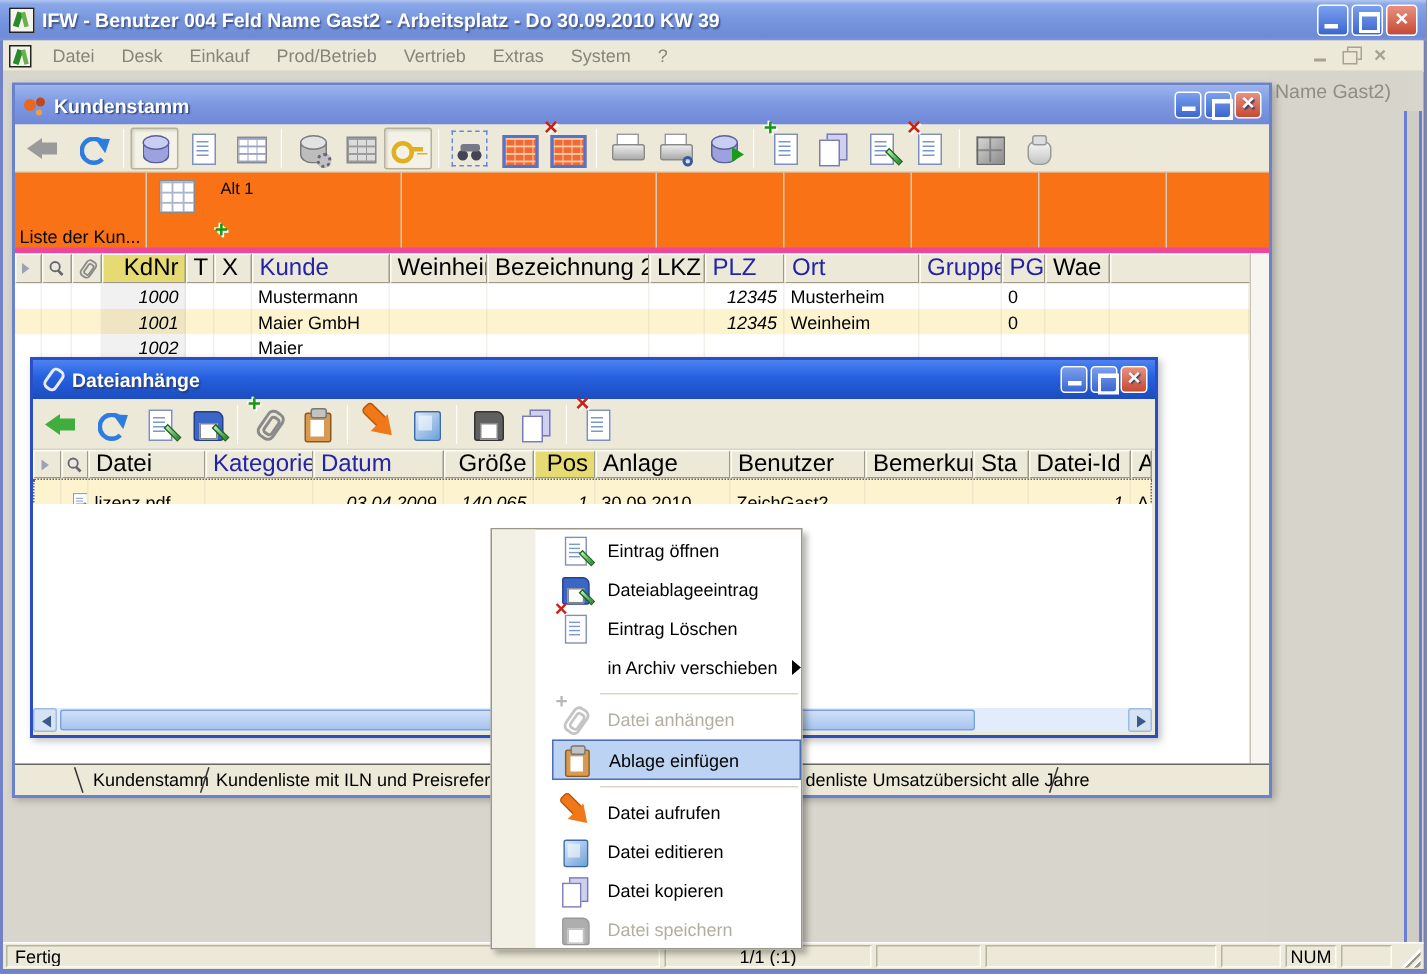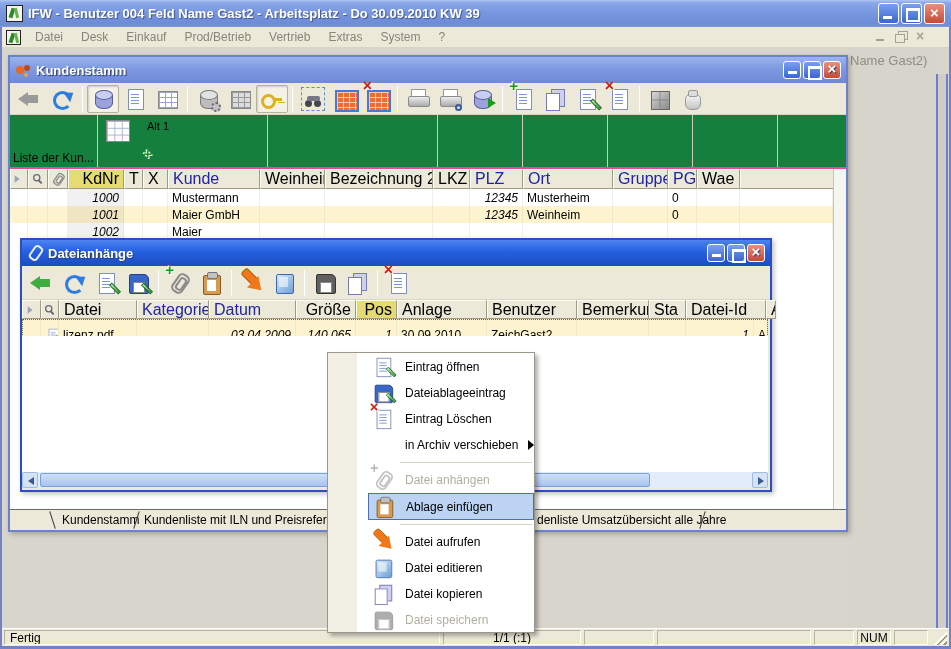--- a/index.html
+++ b/index.html
@@ -122,21 +122,21 @@
   .clip-icon:before{content:"";position:absolute;left:4px;top:0;width:6px;height:12px;border:2px solid #e8ecf8;border-radius:4px;transform:rotate(35deg);}
 
   .toolbar{display:flex;align-items:center;padding:2px 4px;background:#ece9d8;}
   #win-kunden .toolbar{height:32px;border-bottom:1px solid #d8d5c4;}
   #win-datei .toolbar{height:34px;border-bottom:1px solid #d8d5c4;}
   .tbtn{width:32px;height:28px;display:flex;align-items:center;justify-content:center;border:1px solid transparent;border-radius:2px;flex:none;}
   .tbtn.active{background:#f4f2e6;border:1px solid #b5b19c;box-shadow:inset 1px 1px 2px rgba(0,0,0,.15);}
   .tsep{width:1px;height:26px;background:#c9c5b2;border-right:1px solid #fff;margin:0 4px;flex:none;}
 
   
-  #k-strip{position:absolute;left:0;top:58px;width:836px;height:54px;background:#15803d;border-bottom:2px solid #ec4899;}
+  #k-strip{position:absolute;left:0;top:58px;width:836px;height:54px;background:#f97316;border-bottom:4px solid #ec4899;}
   #k-strip .vline{position:absolute;top:0;width:1px;height:100%;background:#cfccba;}
   #k-list-btn{position:absolute;left:95px;top:4px;width:36px;height:34px;}
   #k-list-btn .bd{right:-4px;bottom:-2px;}
   #k-alt{position:absolute;left:137px;top:5px;font-size:11px;}
   #k-listlabel{position:absolute;left:3px;top:36px;font-size:12px;white-space:nowrap;}
 
   
   .hrow{position:absolute;display:flex;}
   .hcell{height:100%;background:#ece9d8;border:1px solid;border-color:#fffef4 #9e9a87 #9e9a87 #fffef4;display:flex;align-items:center;padding:0 4px;white-space:nowrap;overflow:hidden;font-size:16px;flex:none;}
   .hcell.icon{justify-content:center;padding:0;}
@@ -492,21 +492,21 @@
         </span>
       <span class="hcell" style="width:78px">Datei</span>
       <span class="hcell blue" style="width:72px">Kategorie</span>
       <span class="hcell blue" style="width:87px">Datum</span>
       <span class="hcell right" style="width:60px">Größe</span>
       <span class="hcell yellow" style="width:41px">Pos</span>
       <span class="hcell" style="width:90px">Anlage</span>
       <span class="hcell" style="width:90px">Benutzer</span>
       <span class="hcell" style="width:72px">Bemerkung</span>
       <span class="hcell" style="width:37px">Sta</span>
-      <span class="hcell" style="width:80px">Datei-Id</span>
+      <span class="hcell" style="width:68px">Datei-Id</span>
       <span class="hcell" style="flex:1">A</span>
     </div>
 
     <div class="trow sel" style="left:0;top:79px;width:746px;height:32px;outline:1px dotted #666;outline-offset:-1px">
       <span class="tcell" style="width:19px"></span>
       <span class="tcell" style="width:18px;padding:0">
           <span class="ic sm i-doc">
             <b class="bd b-pen"></b>
           </span>
         </span>

